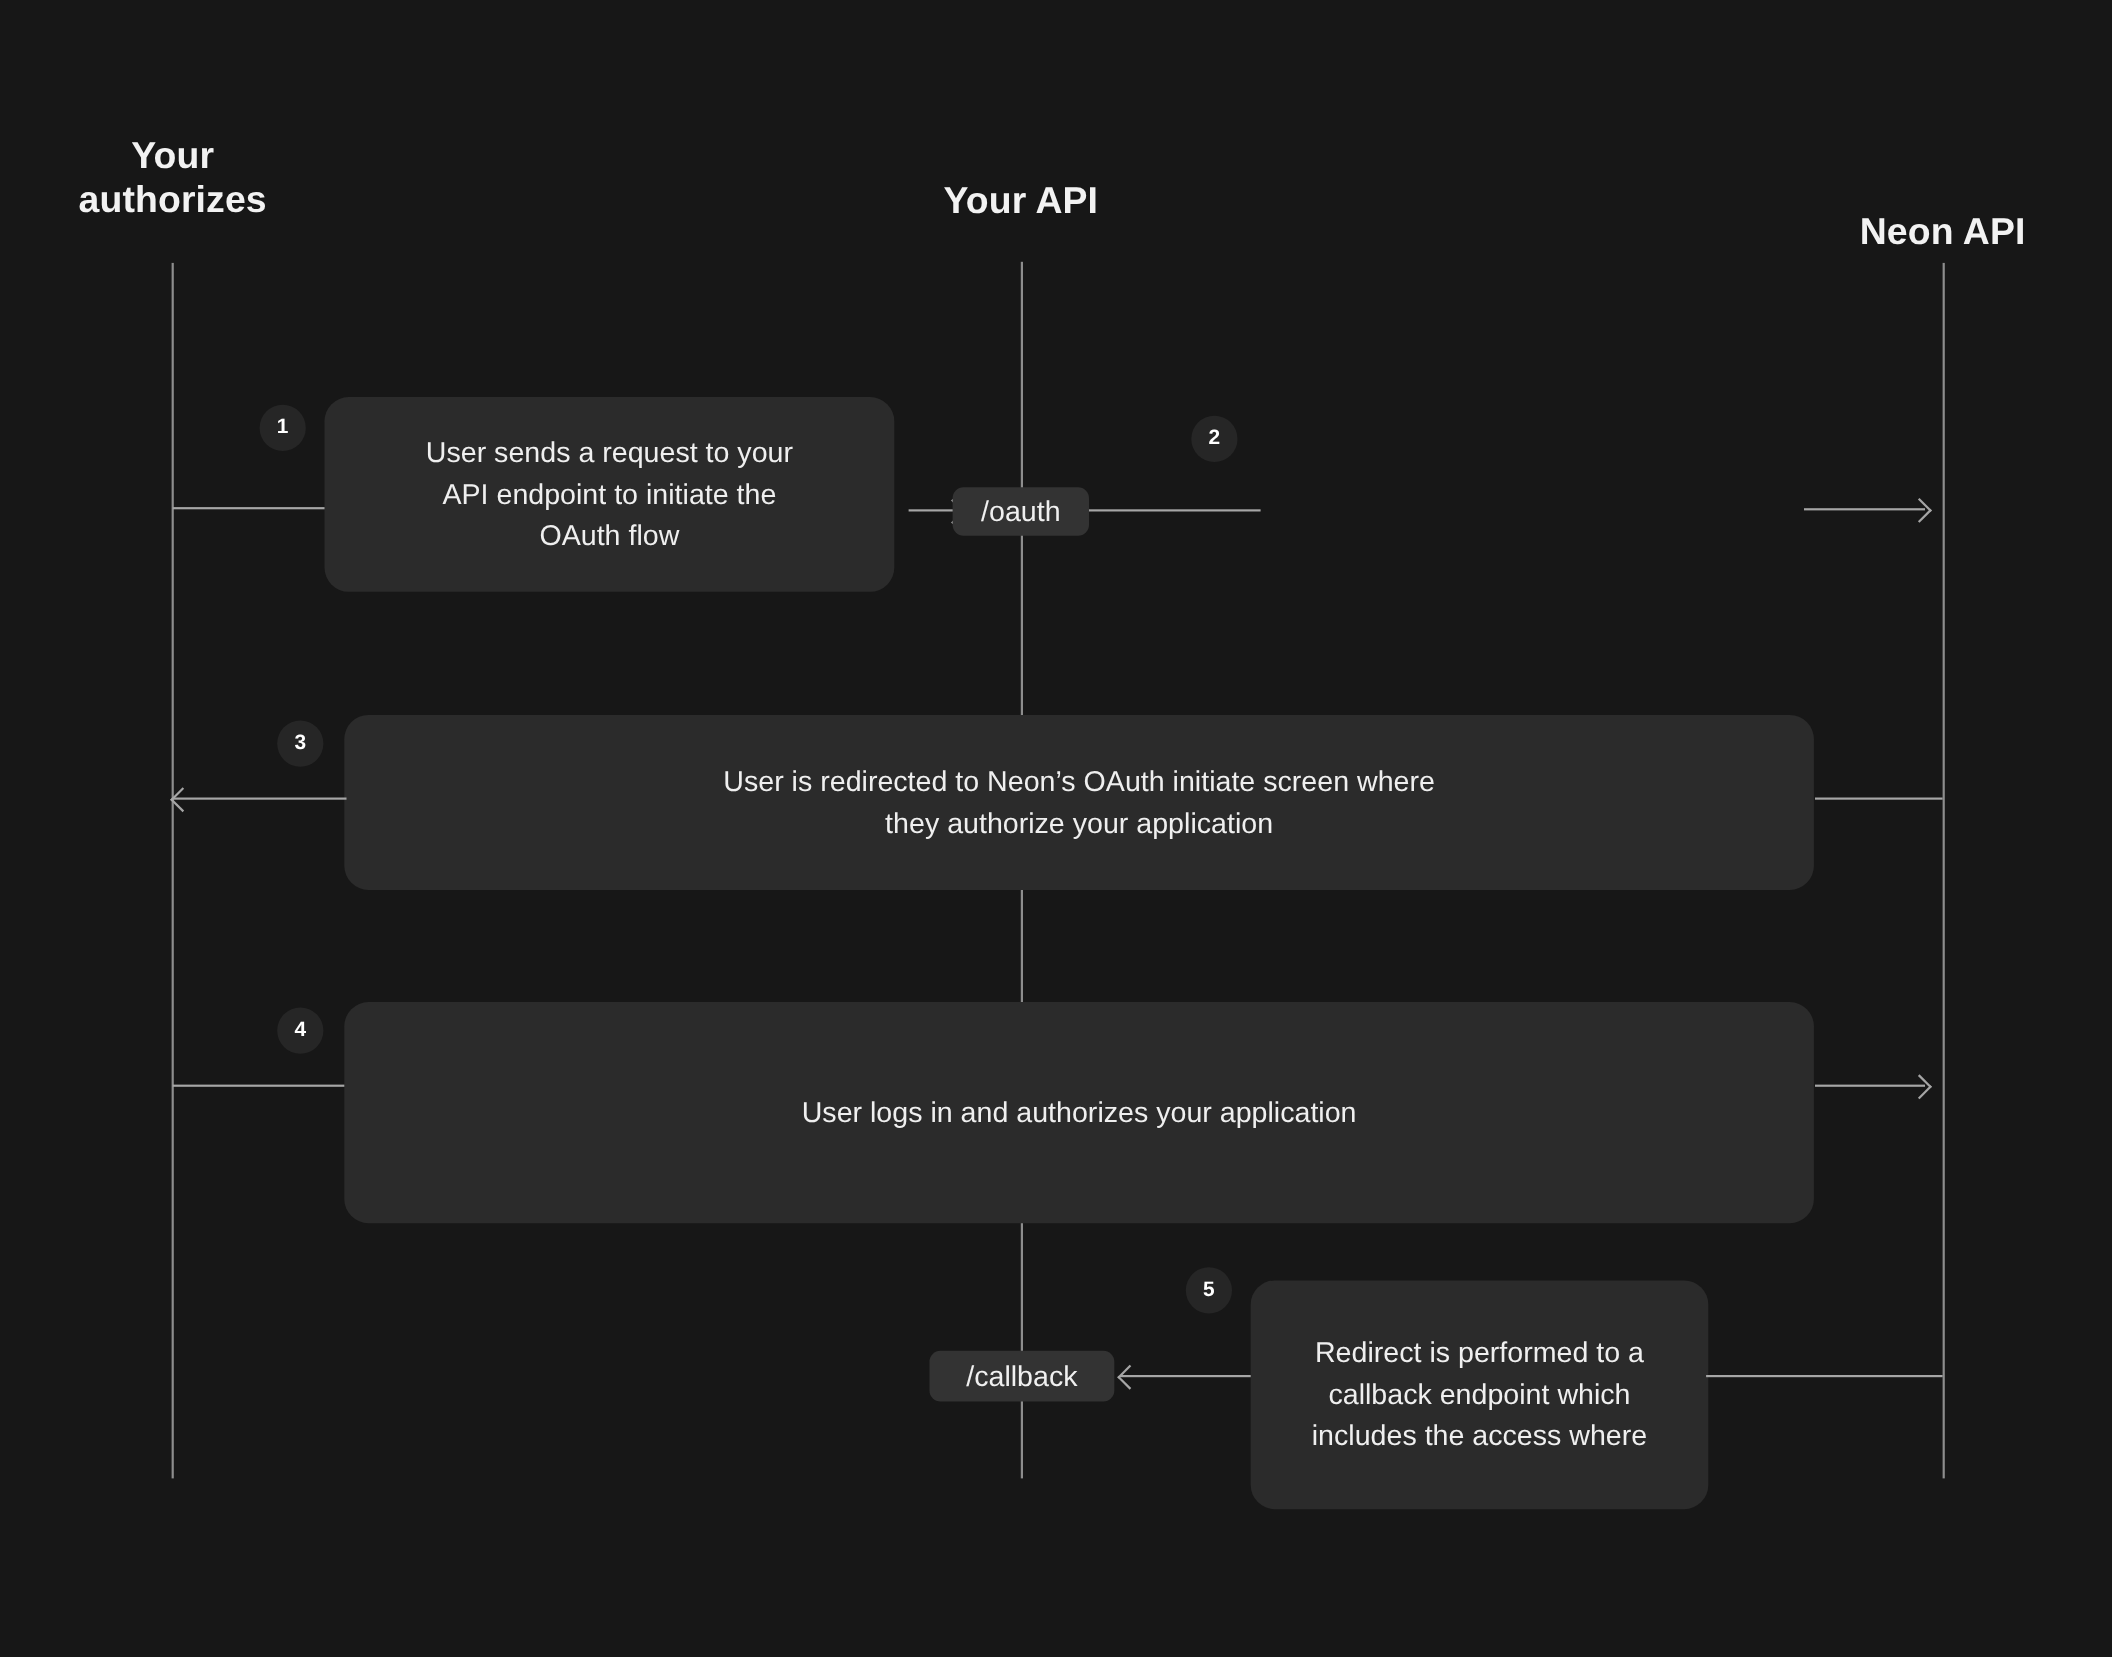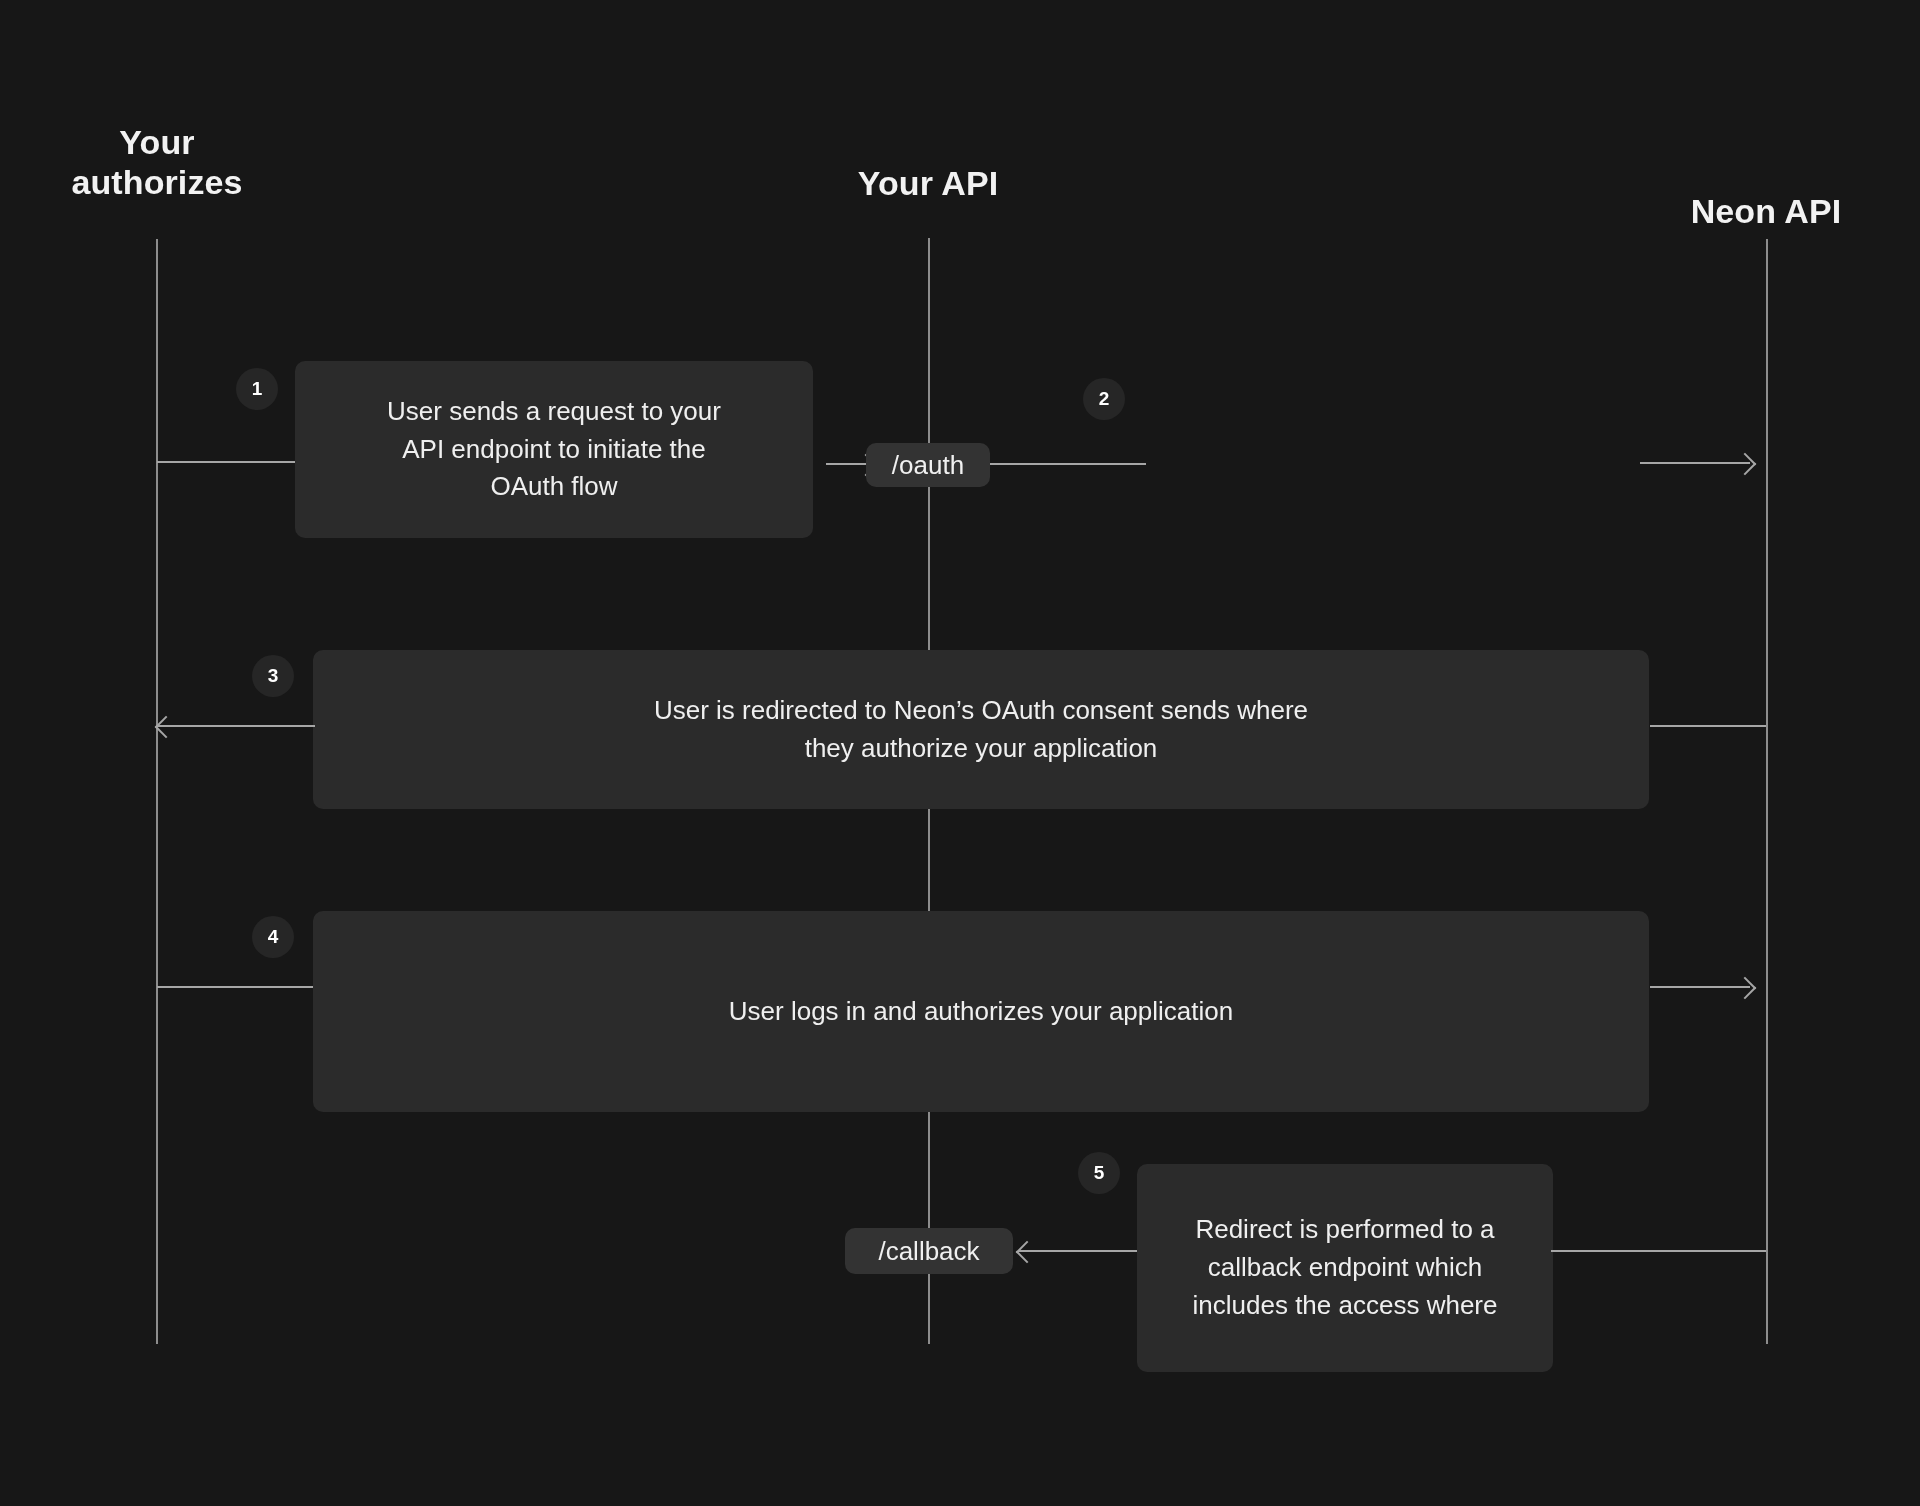--- a/index.html
+++ b/index.html
@@ -36,21 +36,21 @@
   .lifeline {
     position: absolute;
     width: 2px;
     background: #8d8d8d;
   }
 
   
   .step-box {
     position: absolute;
     background: #2b2b2b;
-    border-radius: 10px;
+    border-radius: 22px;
     display: flex;
     align-items: center;
     justify-content: center;
     box-sizing: border-box;
     padding: 10px 22px;
   }
   .step-text {
     color: #efefef;
     font-size: 26px;
     line-height: 1.45;
@@ -141,21 +141,21 @@
 
   <div class="step-badge" style="left:1083px; top:378px;">2</div>
 
 
   <div class="connector" style="left:1640px; top:462px; width:110px;"></div>
   <div class="chev right" style="left:1737px; top:456px;"></div>
 
   <div class="connector" style="left:1650px; top:725px; width:116px;"></div>
 
   <div class="step-box" style="left:313px; top:650px; width:1336px; height:159px;">
-    <div class="step-text">User is redirected to Neon’s OAuth consent sends where
+    <div class="step-text">User is redirected to Neon’s OAuth initiate screen where
 they authorize your application</div>
   </div>
 
   <div class="step-badge" style="left:252px; top:655px;">3</div>
 
   <div class="connector" style="left:157px; top:725px; width:158px;"></div>
   <div class="chev left" style="left:158px; top:719px;"></div>
 
   <div class="connector" style="left:157px; top:986px; width:158px;"></div>
 

